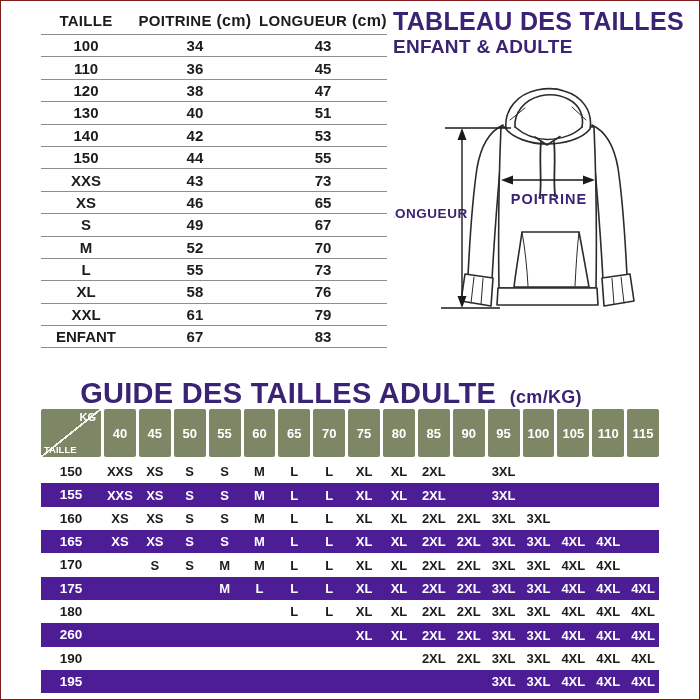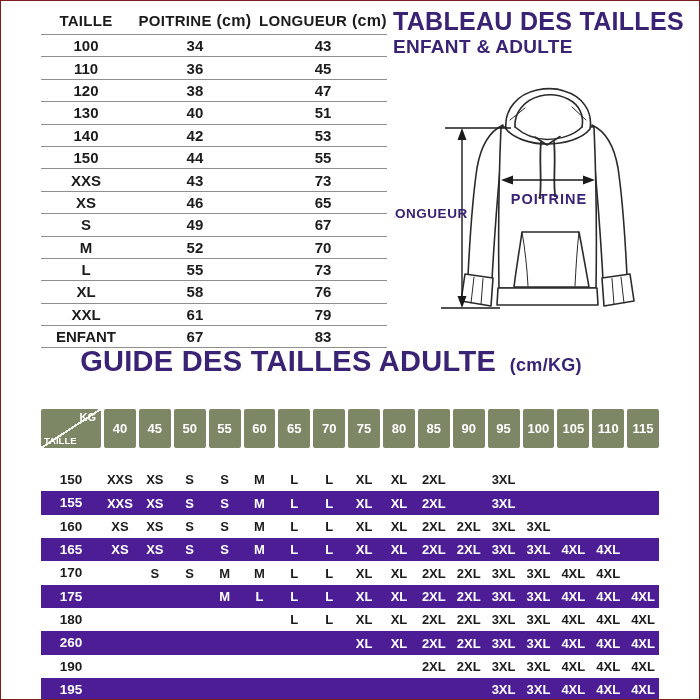--- a/index.html
+++ b/index.html
@@ -25,29 +25,29 @@
   
   .right-title{
     position:absolute;left:392px;top:6px;width:302px;
     text-align:left;color:#3a2274;line-height:1.15;
   }
   .right-title .l1{font-size:25px;font-weight:bold;letter-spacing:.3px;}
   .right-title .l2{font-size:19px;font-weight:bold;letter-spacing:.3px;}
   .hoodie-wrap{position:absolute;left:393px;top:82px;width:307px;height:278px;}
   
   .guide-title{
-    position:absolute;left:0;top:344px;width:660px;text-align:center;
+    position:absolute;left:0;top:376px;width:660px;text-align:center;
     color:#3a2274;font-weight:bold;font-size:29px;letter-spacing:.3px;
   }
   .guide-title .suffix{font-size:18px;}
   
   .guide{position:absolute;left:40px;top:408px;width:618px;}
   .guide-header{
     display:grid;grid-template-columns:60px repeat(16,1fr);
-    column-gap:3px;height:39px;margin-bottom:20px;
+    column-gap:3px;height:48px;margin-bottom:3px;
   }
   .hdr-cell{
     background:#7e8765;color:#fff;font-weight:bold;font-size:13px;
     display:flex;align-items:center;justify-content:center;border-radius:2px;
   }
   .corner-cell{
     position:relative;background:#7e8765;border-radius:2px;
     background-image:linear-gradient(to bottom right,
       rgba(0,0,0,0) calc(50% - 1px),#f4f4ee calc(50% - 1px),
       #f4f4ee calc(50% + 1px),rgba(0,0,0,0) calc(50% + 1px));

